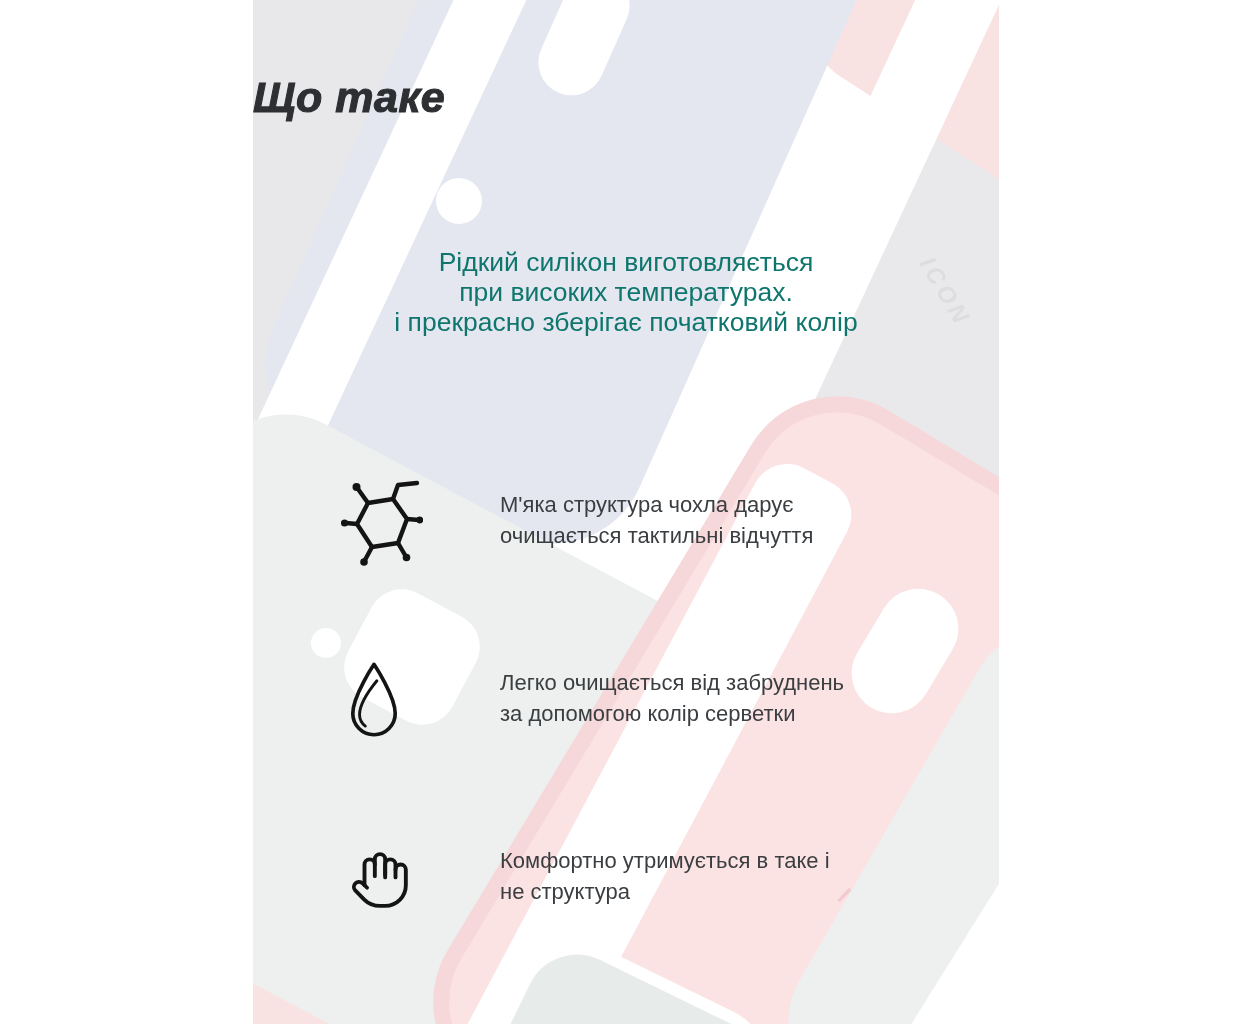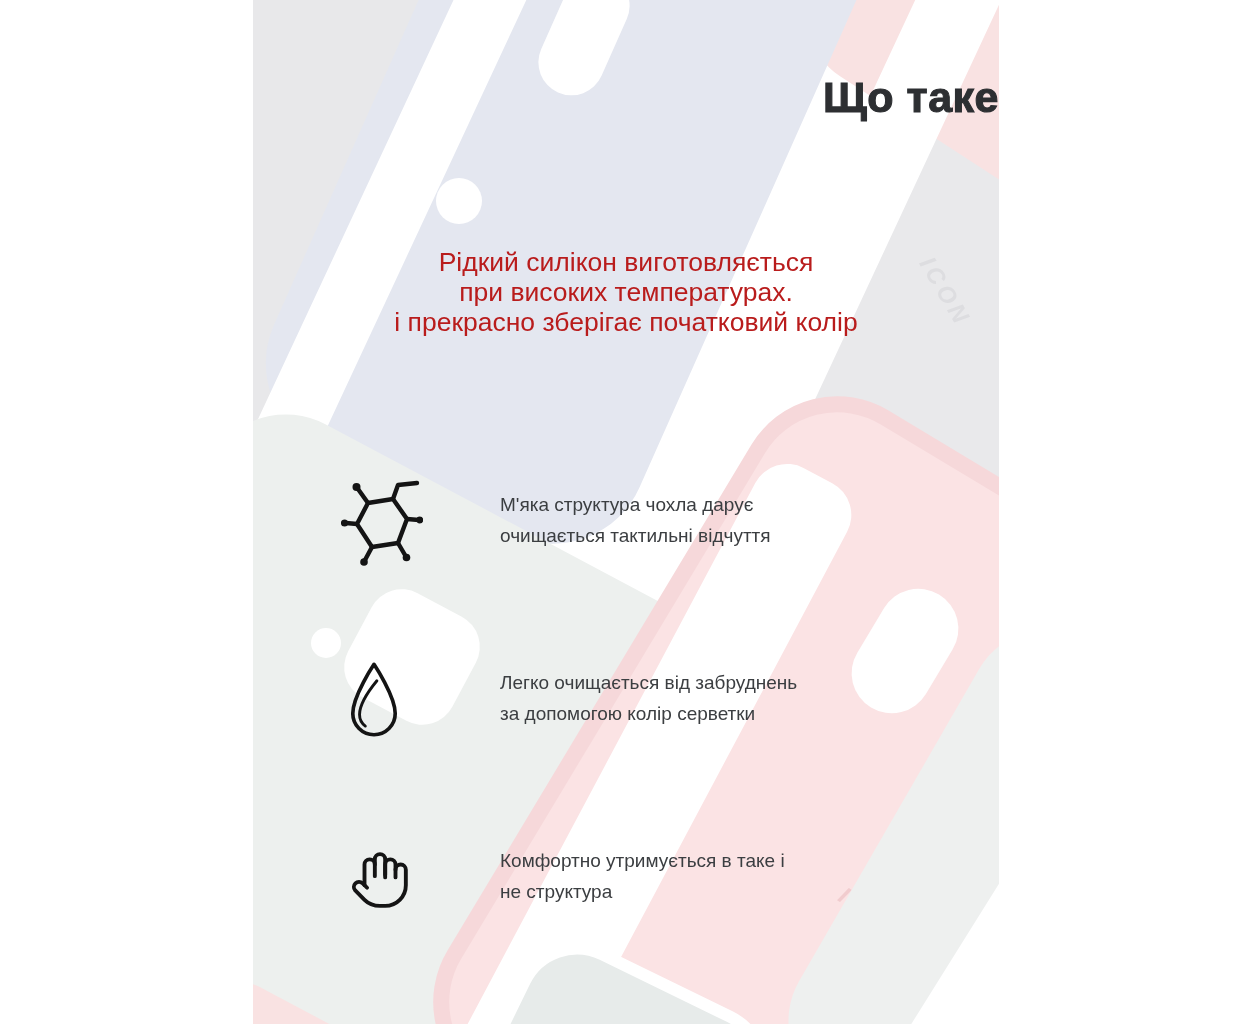--- a/index.html
+++ b/index.html
@@ -39,31 +39,31 @@
   .dot-blue    { left:183px;  top:178px;  width:46px;  height:46px;  border-radius:50%; }
   .sq-green    { left:100px;  top:598px;  width:118px; height:118px; border-radius:34px; transform:rotate(28deg); }
   .dot-green   { left:58px;   top:628px;  width:30px;  height:30px;  border-radius:50%; }
   .oval-pink   { left:612px;  top:585px;  width:80px;  height:132px; border-radius:42px; transform:rotate(31deg); }
   .wm-gray     { left:600px;  top:395px;  color:#dddde0; transform:rotate(33deg); }
   .wm-pink     { left:582px;  top:900px;  color:#f1ccce; transform:rotate(33deg); }
   
   .content { position:absolute; inset:0; }
   .title {
     position:absolute; top:72px; left:0; width:100%;
-    text-align:right; font-weight:bold; 
+    text-align:left; font-weight:bold; font-style:italic;
     font-size:43px; line-height:51px; color:#2d2f32;
     -webkit-text-stroke:1.1px #2d2f32; letter-spacing:0.5px;
   }
   .intro {
     position:absolute; top:247px; left:0; width:100%;
-    text-align:center; font-size:26.5px; line-height:30px; color:#b91c1c;
+    text-align:center; font-size:26.5px; line-height:30px; color:#0f766e;
   }
   .feature-icon { position:absolute; }
   .feature-icon svg { display:block; }
-  .feature-text { position:absolute; left:247px; font-size:19px; line-height:31px; color:#3b3e41; }
+  .feature-text { position:absolute; left:247px; font-size:22px; line-height:31px; color:#3b3e41; }
   .ft-1 { top:489px; } .fi-1 { left:88px; top:476px; }
   .ft-2 { top:667px; } .fi-2 { left:94px; top:658px; }
   .ft-3 { top:845px; } .fi-3 { left:96px; top:836px; }
 </style>
 </head>
 <body>
 
 <div class="poster">
 
   <div class="bg">

